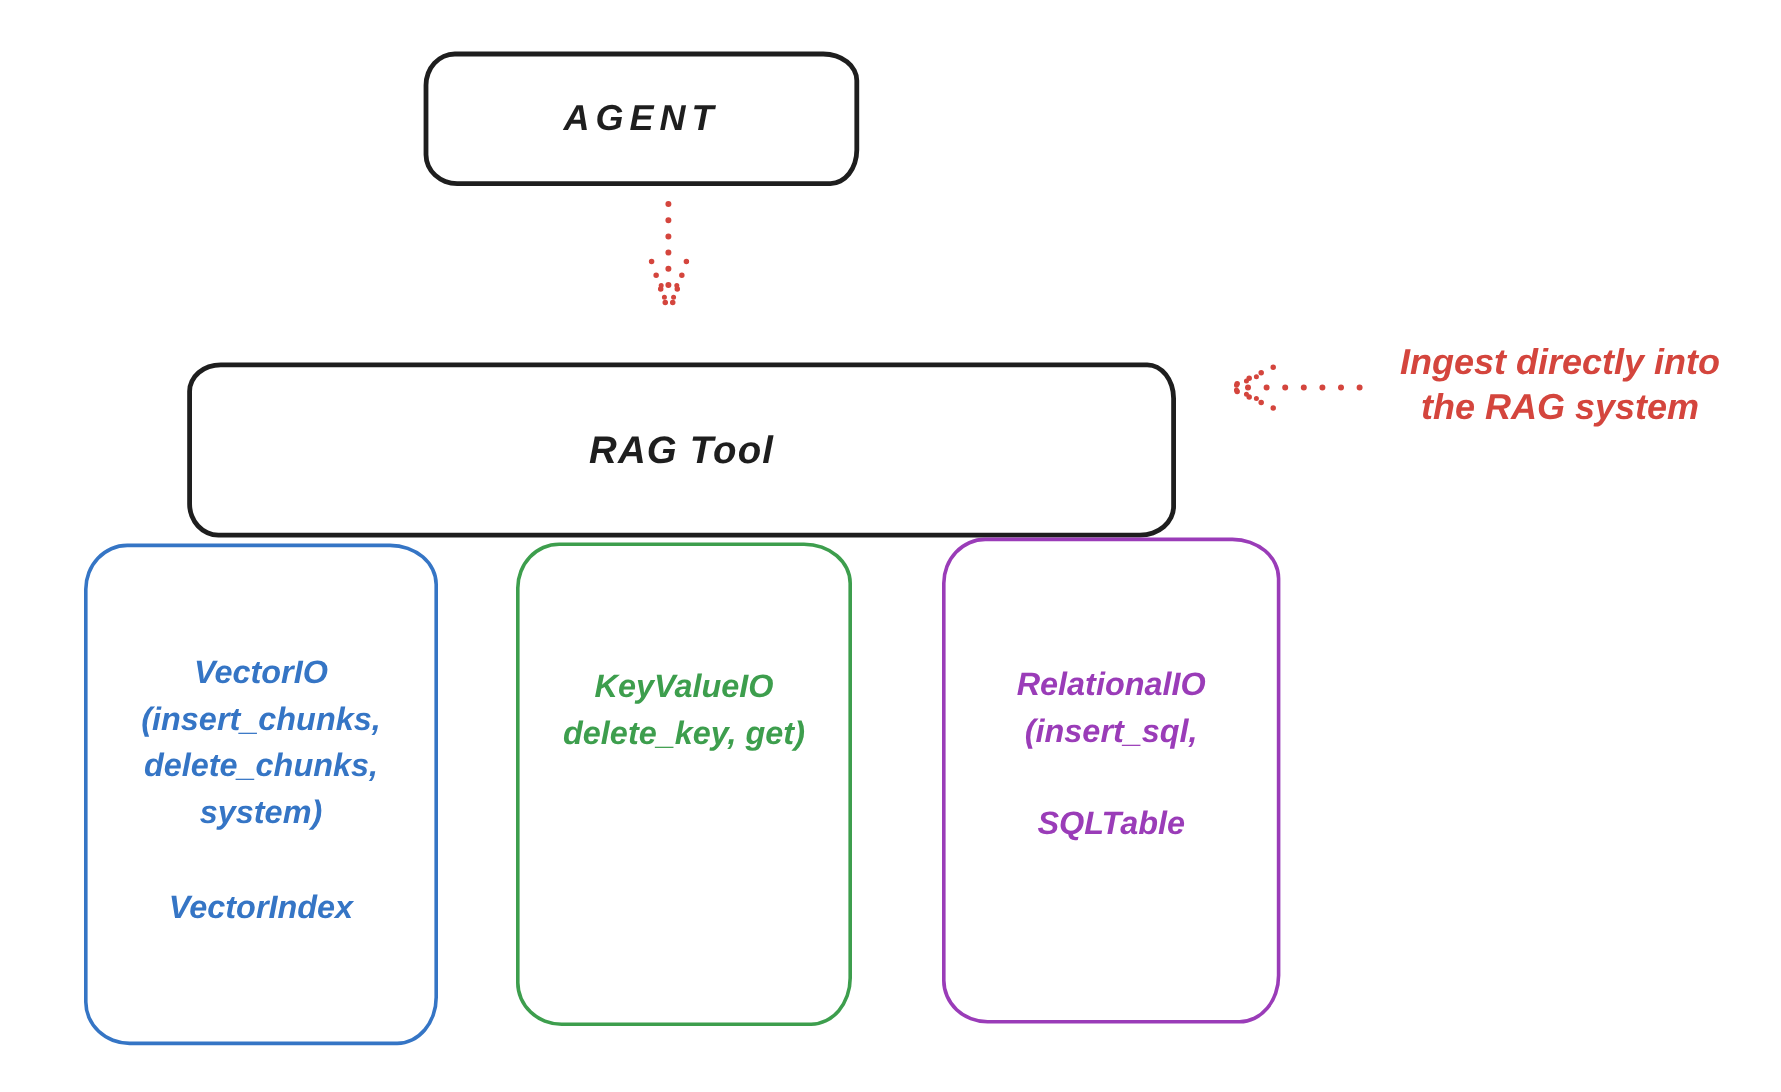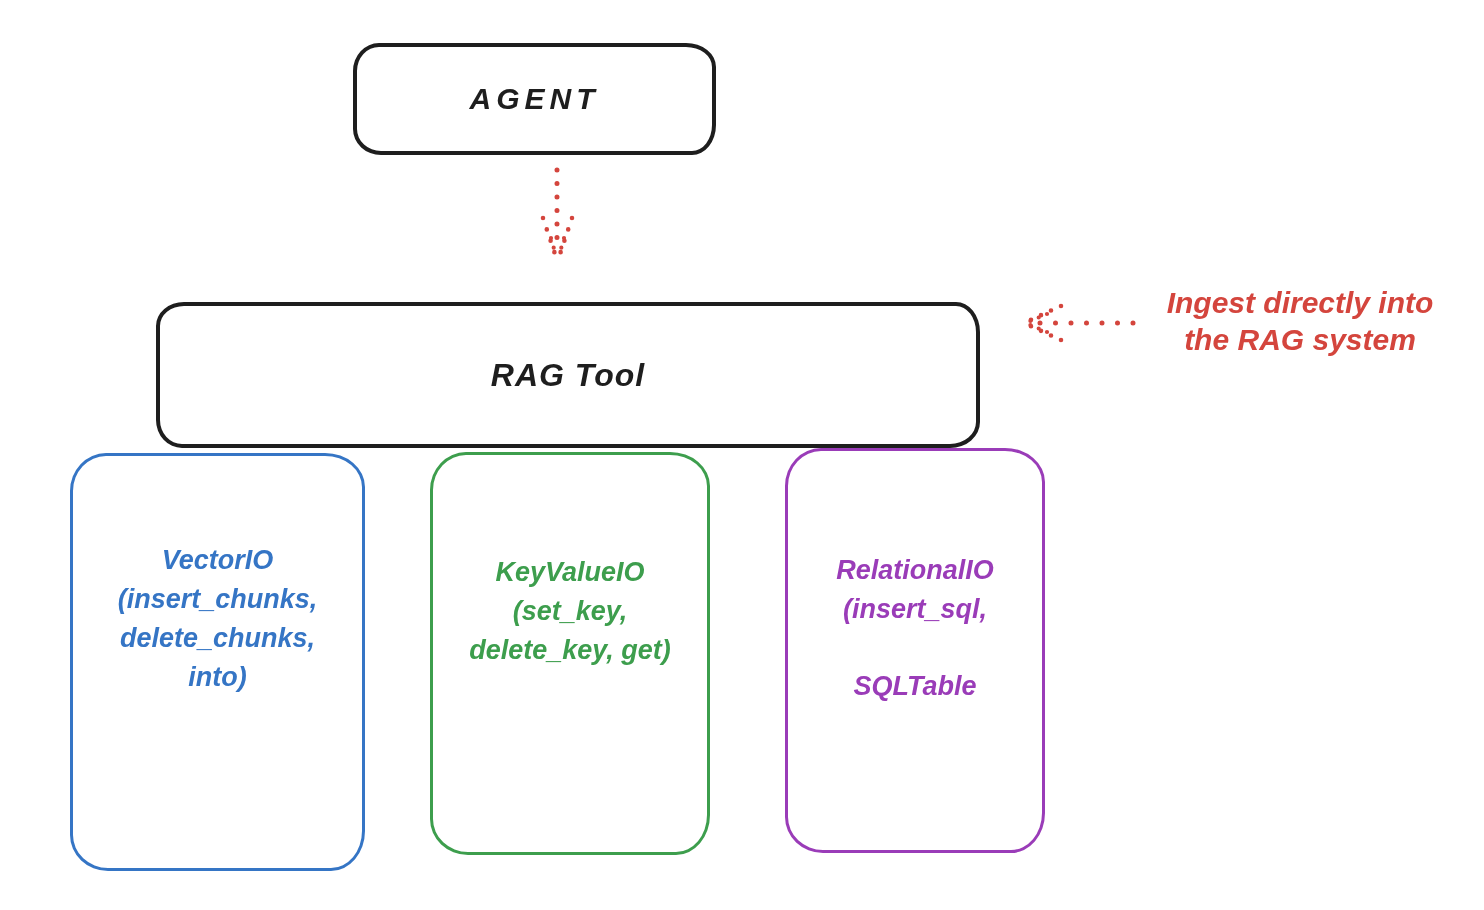--- a/index.html
+++ b/index.html
@@ -38,21 +38,21 @@
   .box-vector{ left:70px;  top:453px; width:295px; height:418px; border-color:var(--blue); }
   .box-vector .store-lines{ margin-top:85px; }
   .box-vector .index-label{ margin-top:40px; }
   .box-vector .store-lines, .box-vector .index-label{ color:var(--blue); }
 
   .box-keyvalue{ left:430px; top:452px; width:280px; height:403px; border-color:var(--green); }
   .box-keyvalue .store-lines{ margin-top:98px; }
   .box-keyvalue .index-label{ margin-top:39px; }
   .box-keyvalue .store-lines, .box-keyvalue .index-label{ color:var(--green); }
 
-  .box-relational{ left:785px; top:448px; width:260px; height:405px; border-color:var(--purple); }
+  .box-relational{ left:785px; top:448px; width:282px; height:405px; border-color:var(--purple); }
   .box-relational .store-lines{ margin-top:100px; }
   .box-relational .index-label{ margin-top:38px; }
   .box-relational .store-lines, .box-relational .index-label{ color:var(--purple); }
 
   .annotation{
     position:absolute; left:1110px; top:284px; width:380px;
     text-align:center; color:var(--red);
     font-style:italic; font-weight:bold; font-size:30px; line-height:37px;
   }
 
@@ -94,28 +94,28 @@
   <div class="annotation">
     <div>Ingest directly into</div>
     <div>the RAG system</div>
   </div>
 
   <div class="store-box box-vector">
     <div class="store-lines">
       <div>VectorIO</div>
       <div>(insert_chunks,</div>
       <div>delete_chunks,</div>
-      <div>into)</div>
+      <div>system)</div>
     </div>
+    <div class="index-label">VectorIndex</div>
   </div>
 
   <div class="store-box box-keyvalue">
     <div class="store-lines">
       <div>KeyValueIO</div>
-      <div>(set_key,</div>
       <div>delete_key, get)</div>
     </div>
   </div>
 
   <div class="store-box box-relational">
     <div class="store-lines">
       <div>RelationalIO</div>
       <div>(insert_sql,</div>
     </div>
     <div class="index-label">SQLTable</div>

